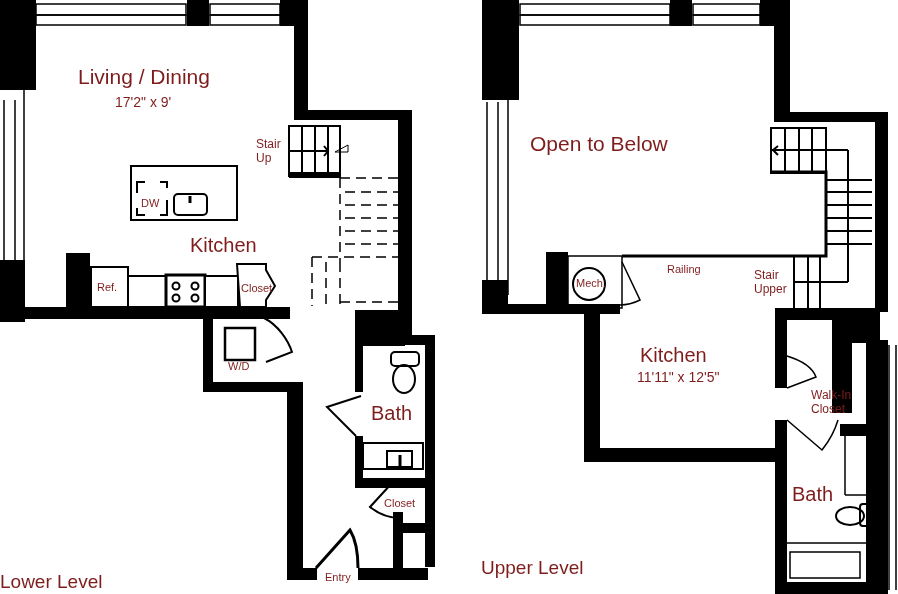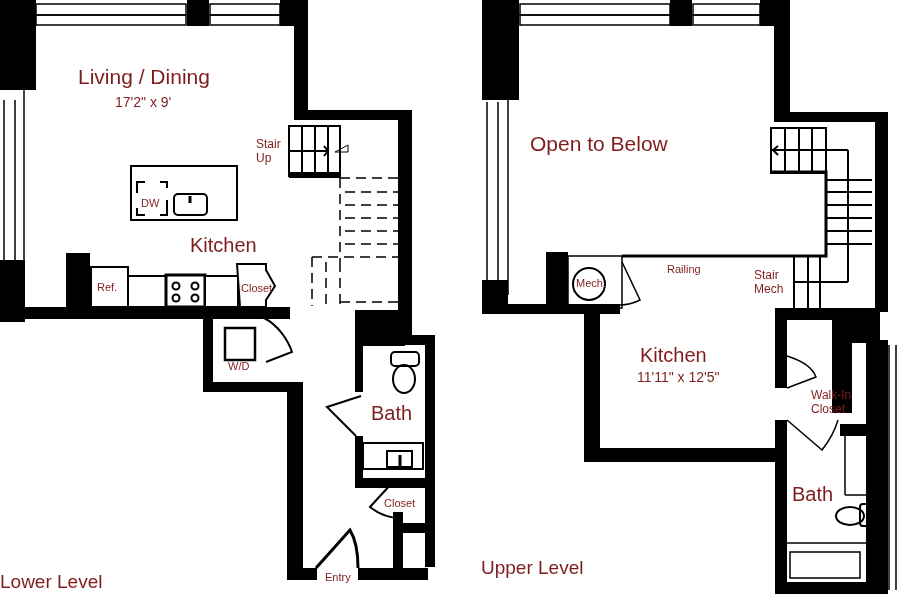--- a/index.html
+++ b/index.html
@@ -210,21 +210,21 @@
 <div class="lbl room-l" style="left:371px;top:403px;">Bath</div>
 <div class="lbl tiny" style="left:384px;top:498px;">Closet</div>
 <div class="lbl tiny" style="left:325px;top:572px;">Entry</div>
 <div class="lbl level" style="left:0px;top:572px;">Lower Level</div>
 
 <div class="lbl room-xl" style="left:530px;top:133px;">Open to Below</div>
 <div class="lbl tiny" style="left:576px;top:278px;">Mech.</div>
 <div class="lbl tiny" style="left:667px;top:264px;">Railing</div>
 <div class="lbl small" style="left:754px;top:268px;">
   <div>Stair</div>
-  <div>Mech</div>
+  <div>Upper</div>
 </div>
 <div class="lbl room-l" style="left:640px;top:345px;">Kitchen</div>
 <div class="lbl dim" style="left:637px;top:370px;">11'11" x 12'5"</div>
 <div class="lbl small" style="left:811px;top:388px;">
   <div>Walk-In</div>
   <div>Closet</div>
 </div>
 <div class="lbl room-l" style="left:792px;top:484px;">Bath</div>
 <div class="lbl level" style="left:481px;top:558px;">Upper Level</div>
 

